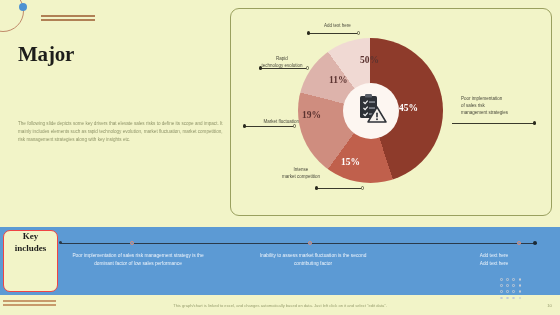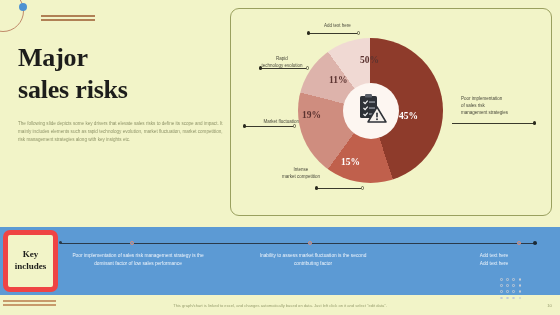--- a/index.html
+++ b/index.html
@@ -37,21 +37,21 @@
   }
   .decor-line-b2 {
     position:absolute; left:3px; top:304px;
     width:53px; height:1.6px; background:#c79a6a;
   }
 
   
   .title {
     position:absolute; left:18px; top:42px; width:205px;
     font-family:"Liberation Serif", serif;
-    font-weight:bold; font-size:26px; line-height:1.22;
+    font-weight:bold; font-size:21px; line-height:1.22;
     color:#1d1d1b; letter-spacing:-0.2px;
   }
   .subtext {
     position:absolute; left:18px; top:120px; width:212px;
     font-size:4.6px; line-height:1.72; color:#8f9468;
     text-align:left;
   }
 
   
   .chart-card {
@@ -76,21 +76,21 @@
   .pie-hole {
     position:absolute; left:50%; top:50%; transform:translate(-50%,-50%);
     width:56px; height:56px; border-radius:50%;
     background:#fdf6f1;
     display:flex; align-items:center; justify-content:center;
   }
   .slice-label {
     position:absolute; font-family:"Liberation Serif", serif;
     font-weight:bold; font-size:9.5px; color:#fff;
   }
-  .sl-45 { left:101px; top:65px;margin-top:8px; }
+  .sl-45 { left:101px; top:65px; }
   .sl-15 { left:43px; top:119px;font-family:Liberation Serif, serif; }
   .sl-19 { left:4px; top:72px; color:#5b3330; }
   .sl-11 { left:31px; top:37px; color:#5b3330; }
   .sl-10 { left:62px; top:17px; color:#5b3330; }
 
   
   .callout { position:absolute; font-size:4.5px; color:#4a4a3c; line-height:1.5; }
   .co-add  { left:310px; top:23px; width:55px; text-align:center; }
   .co-rapid{ left:253px; top:56px; width:58px; text-align:center; }
   .co-mkt  { left:247px; top:119px; width:52px; text-align:right; }
@@ -101,22 +101,22 @@
   .knob-o { position:absolute; width:3.4px; height:3.4px; border-radius:50%; border:0.8px solid #6b6b52; background:#f2f4c8; }
 
   
   .band {
     position:absolute; left:0; top:227px; width:560px; height:68px;
     background:#5c9ad4;
   }
   .key-box {
     position:absolute; left:3px; top:230px;
     width:55px; height:62px;
-    background:#f2f4c8; border:5px solid #ef4444; border-radius:7px;
-    display:flex; align-items:center; justify-content:center;
+    background:#f2f4c8; border:1px solid #ef4444; border-radius:7px;
+    display:flex; align-items:flex-start; justify-content:center;
     font-family:"Liberation Serif", serif; font-weight:bold;
     font-size:9px; color:#1d1d1b; text-align:center; line-height:1.3;
   }
   .timeline { position:absolute; left:60px; top:243px; width:477px; height:1px; background:#2a3a4a; }
   .tl-knob { position:absolute; top:240.5px; width:4px; height:4px; border-radius:50%; border:0.9px solid #d88b7a; background:#5c9ad4; }
   .tl-end  { position:absolute; top:240.5px; left:533px; width:4.2px; height:4.2px; border-radius:50%; background:#1b2a36; }
   .tl-start{ position:absolute; top:240.5px; left:59px; width:3.4px; height:3.4px; border-radius:50%; background:#2a3a4a; }
 
   .insight {
     position:absolute; top:252px;
@@ -151,21 +151,20 @@
 
   <div class="decor-circle"></div>
   <div class="decor-dot"></div>
   <div class="decor-line-1"></div>
   <div class="decor-line-2"></div>
   <div class="decor-line-b1"></div>
   <div class="decor-line-b2"></div>
 
   <div class="title">
     <div>Major</div>
-    <div>sales risks</div>
   </div>
   <div class="subtext">The following slide depicts some key drivers that elevate sales risks to define its scope and impact. It mainly includes elements such as rapid technology evolution, market fluctuation, market competition, risk management strategies along with key insights etc.</div>
 
   <div class="chart-card"></div>
 
   <div class="lead-h" style="left:310px;top:33px;width:48px;"></div>
   <div class="knob-f" style="left:307px;top:31.3px;"></div>
   <div class="knob-o" style="left:357px;top:31.3px;"></div>
 
   <div class="lead-h" style="left:262px;top:68px;width:45px;"></div>

